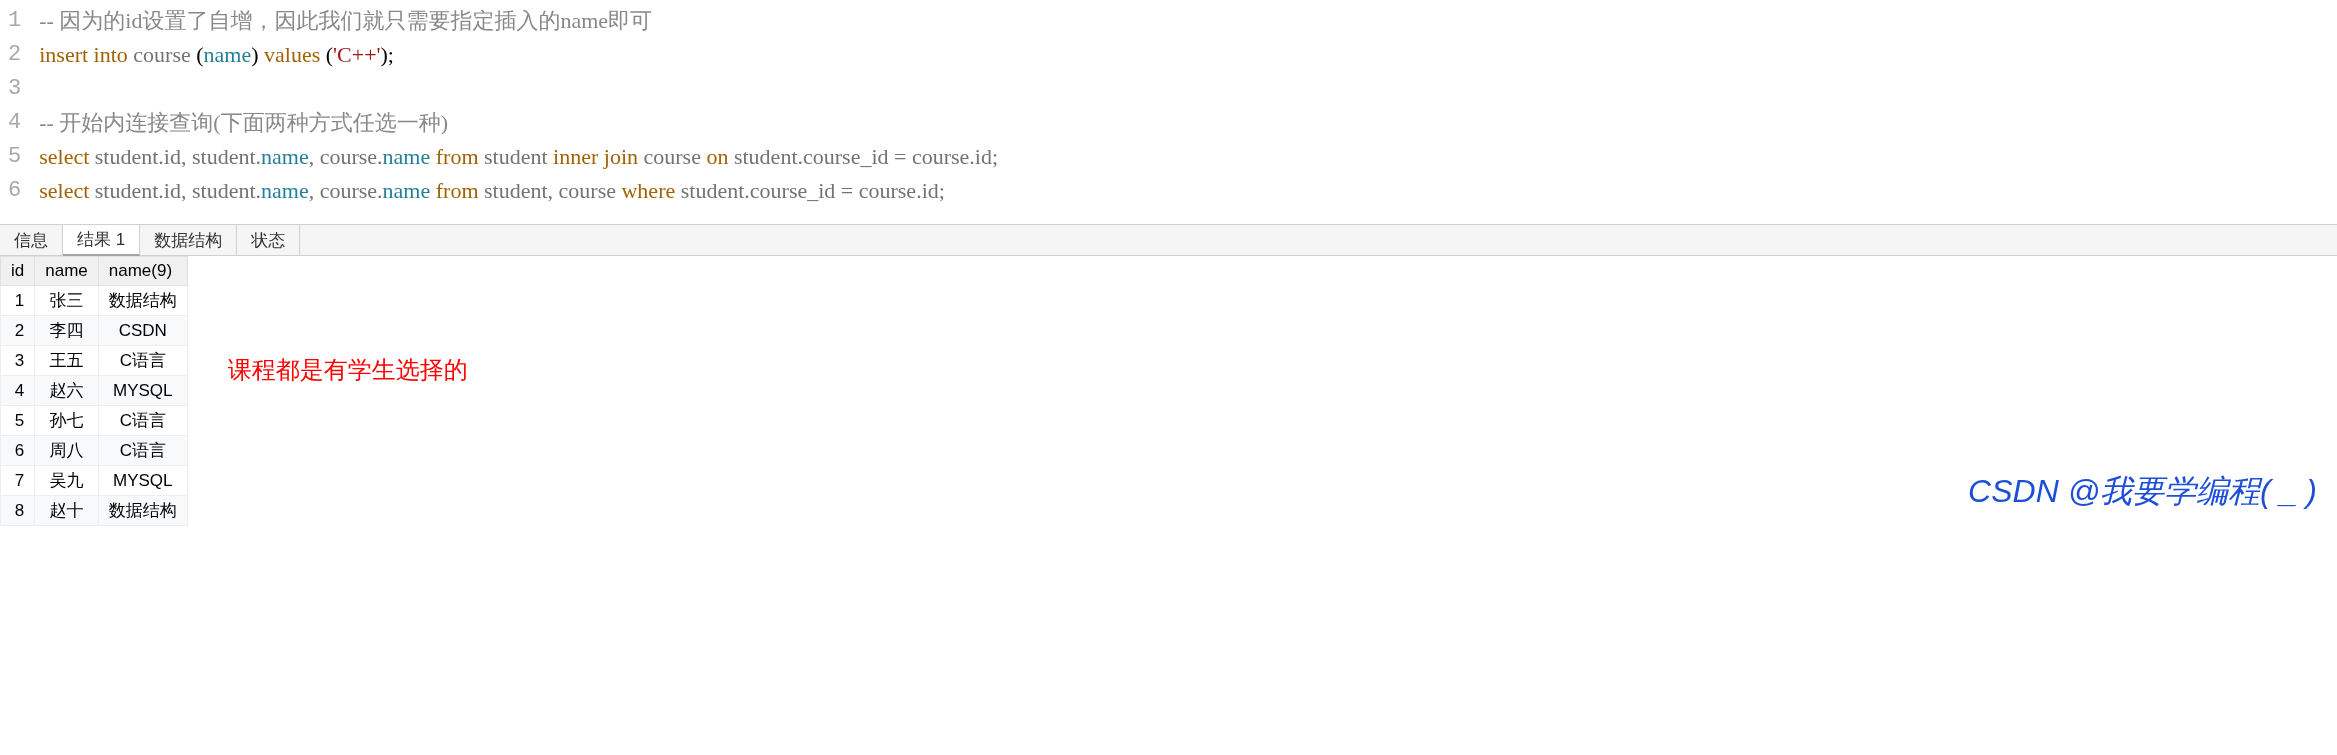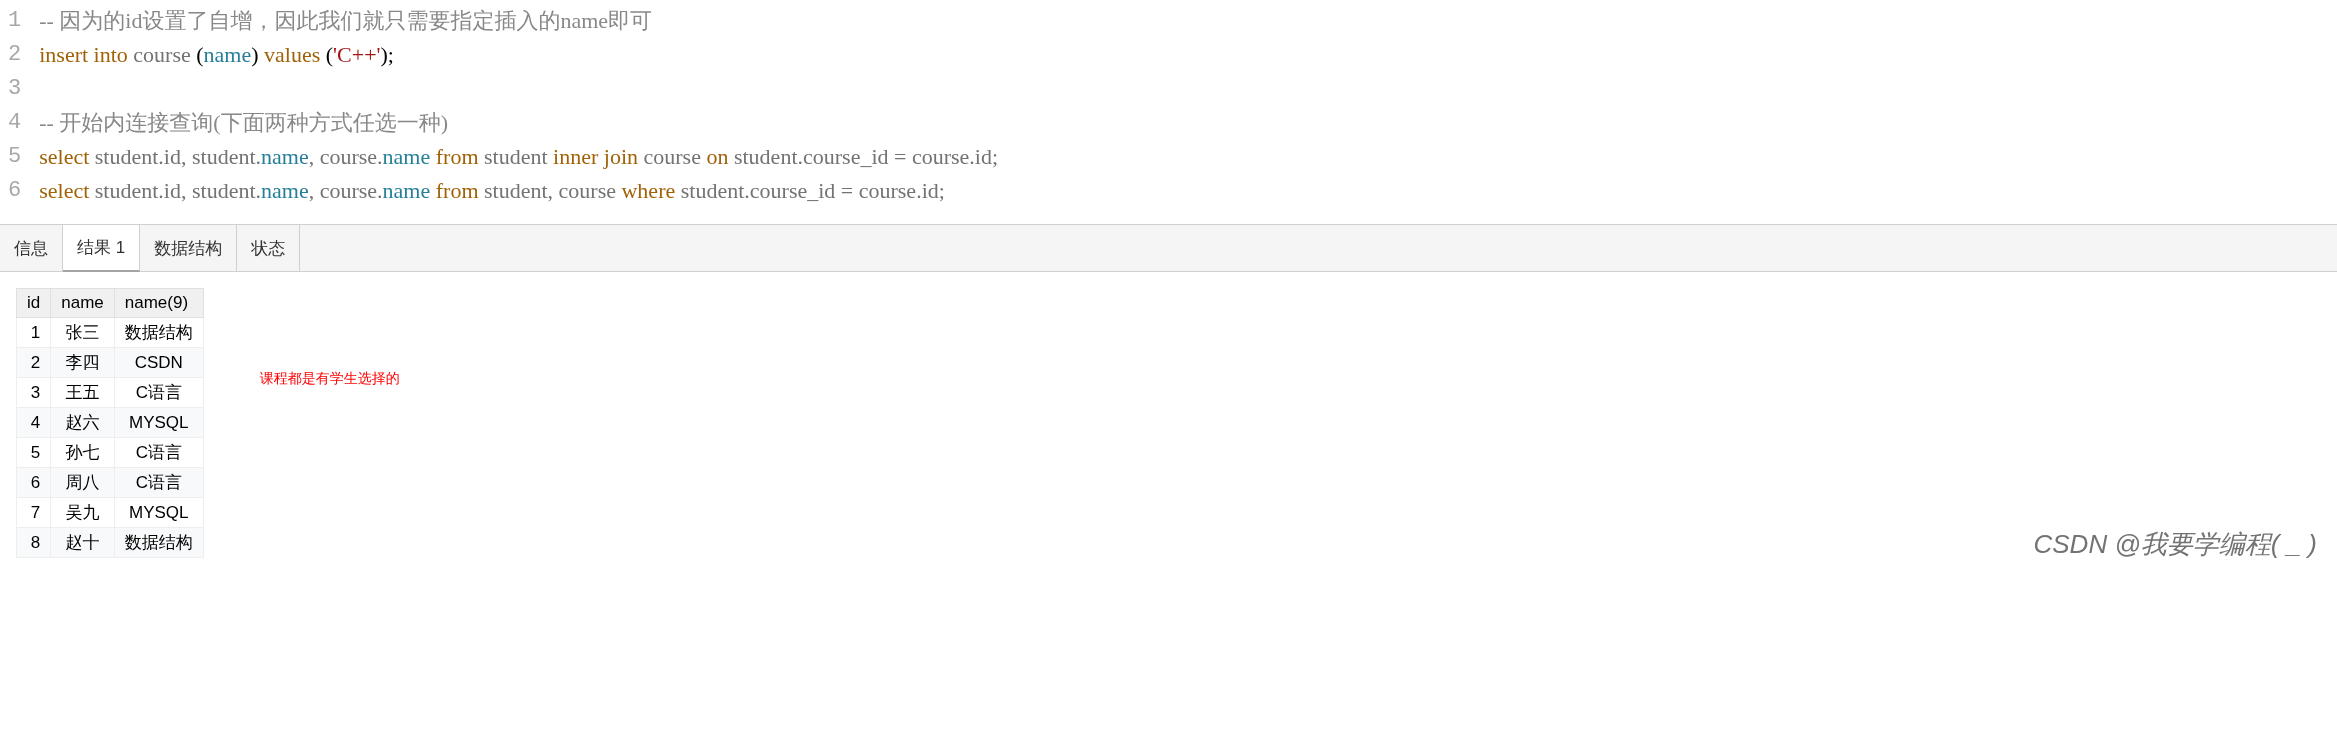--- a/index.html
+++ b/index.html
@@ -41,21 +41,21 @@
     .tk-punct { color: #000000; }
     .tk-dot-ident { color: #267f99; }
     .tk-string { color: #a31515; }
 
     .tabs-bar {
       display: flex;
       border-top: 1px solid #d0d0d0;
       border-bottom: 1px solid #d0d0d0;
       background: #f5f5f5;
       font-size: 17px;
-      height: 48px;
+      height: 32px;
     }
     .tab {
       padding: 4px 14px;
       border-right: 1px solid #d0d0d0;
       cursor: pointer;
       color: #333333;
       display: flex;
       align-items: center;
     }
     .tab.active {
@@ -64,21 +64,21 @@
       margin-bottom: -1px;
     }
 
     .result-area {
       display: flex;
       align-items: flex-start;
     }
     .result-table {
       border-collapse: collapse;
       font-size: 17px;
-      margin: 16px;
+      margin: 0;
     }
     .result-table th {
       background: #f0f0f0;
       font-weight: normal;
       text-align: left;
       padding: 4px 10px;
       border: 1px solid #e0e0e0;
       color: #000000;
       height: 26px;
     }
@@ -90,30 +90,30 @@
       text-align: center;
     }
     .result-table tbody tr:nth-child(even) {
       background: #f7f9fa;
     }
     .result-table td:first-child {
       text-align: right;
     }
     .annotation {
       color: #ff0000;
-      font-size: 14px;
+      font-size: 24px;
       margin-left: 40px;
       margin-top: 98px;
     }
     .watermark {
       position: absolute;
       right: 20px;
       bottom: 12px;
-      color: #737373;
-      font-size: 26px;
+      color: #1d4ed8;
+      font-size: 32px;
       font-style: italic;
       pointer-events: none;
     }
   </style>
 </head>
 <body>
 
 <div class="editor-area">
   <div class="gutter" id="gutter">
       <div>1</div>

